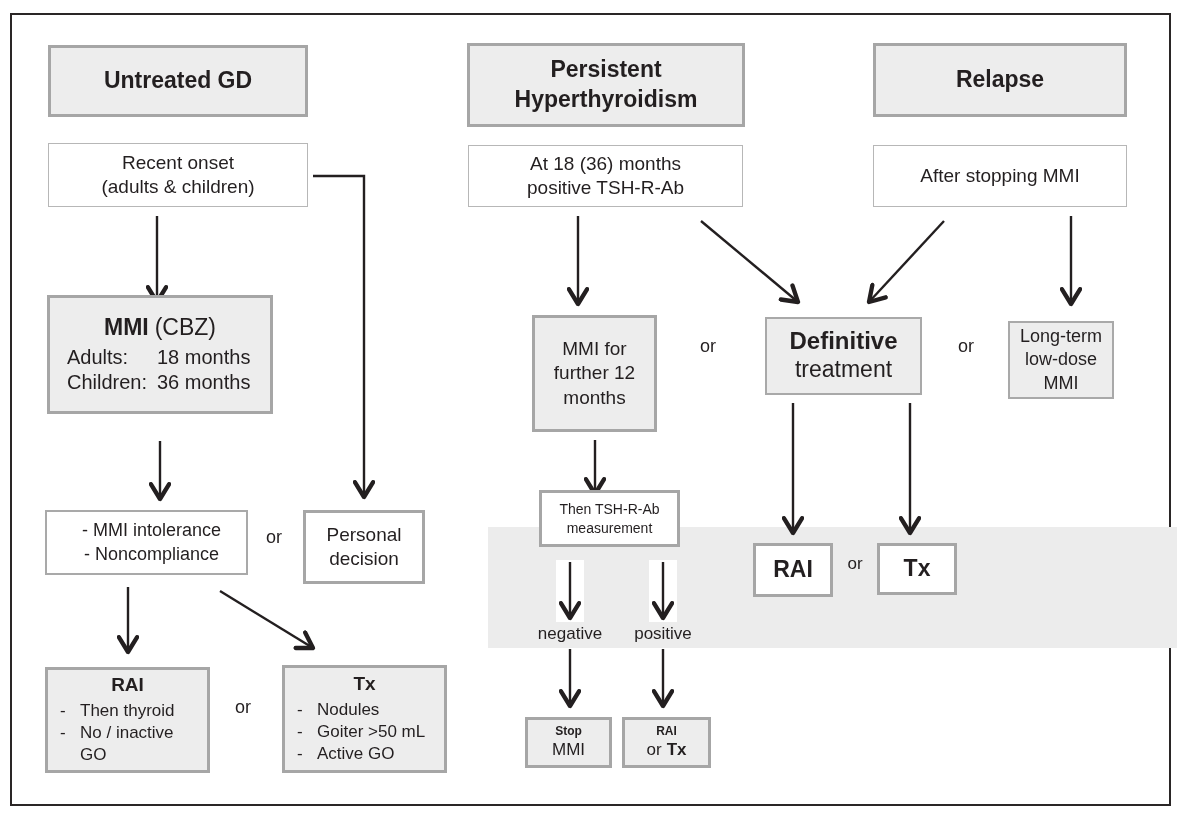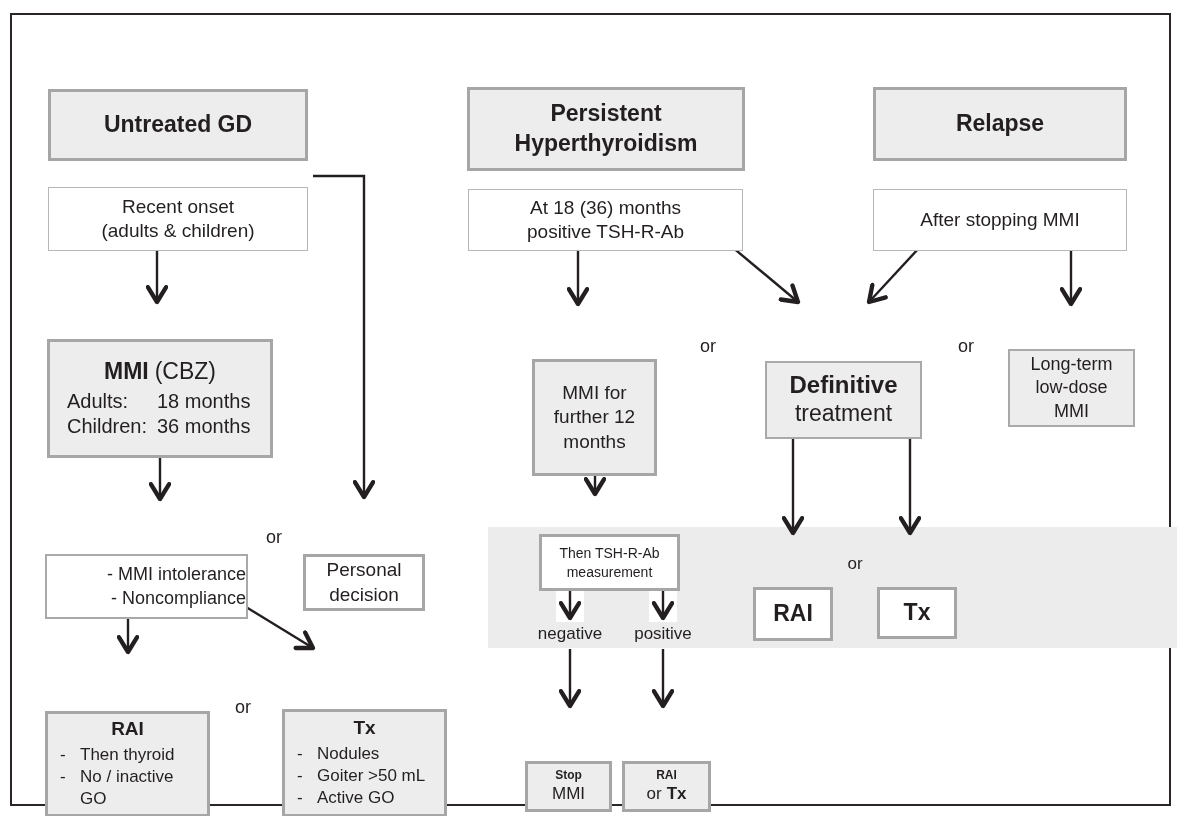--- a/index.html
+++ b/index.html
@@ -13,21 +13,21 @@
     border:2px solid #2a2626;z-index:1;
   }
   .band{
     position:absolute;left:488px;top:527px;width:689px;height:121px;
     background:#ececec;z-index:2;
   }
   .arrows{position:absolute;left:0;top:0;width:1177px;height:816px;z-index:3;}
   .box{
     position:absolute;box-sizing:border-box;z-index:4;
     display:flex;flex-direction:column;align-items:center;justify-content:center;
-    text-align:center;line-height:1.28;margin-top:44px;
+    text-align:center;line-height:1.28;
   }
   .gray{background:#ededed;}
   .white{background:#ffffff;}
   .b3{border:3px solid #a6a6a6;}
   .b2{border:2px solid #a9a9a9;}
   .b1{border:1px solid #b7b7b7;}
   .hdr{font-weight:bold;font-size:23px;line-height:1.3;}
   .t19{font-size:19px;}
   .t18{font-size:18px;}
   .t14{font-size:14px;line-height:1.35;}
@@ -40,21 +40,21 @@
   
   .mmiTitle{font-size:23px;margin-bottom:2px;}
   .mmiTitle .suffix{font-weight:normal;margin-left:6px;}
   .mmiRows{width:100%;padding-left:17px;box-sizing:border-box;text-align:left;font-size:20px;}
   .mmiRows .lbl{display:inline-block;width:90px;}
   
   .optTitle{font-size:19px;font-weight:bold;margin-bottom:2px;}
   .optBody{width:100%;padding-left:12px;box-sizing:border-box;text-align:left;font-size:17px;line-height:1.32;}
   .optBody .dash{display:inline-block;width:20px;}
   .optBody .ind{padding-left:20px;text-align:right;}
-  .leftLines{width:100%;padding-left:10px;box-sizing:border-box;text-align:right;font-size:18px;}
+  .leftLines{width:100%;padding-left:10px;box-sizing:border-box;text-align:center;font-size:18px;}
   .deft1{font-size:24px;font-weight:bold;line-height:1.15;}
   .deft2{font-size:23px;}
   .small2 .l1{font-size:12px;font-weight:bold;}
   .small2 .l2{font-size:17px;}
   .ml{margin-left:5px;}
   .outcome{font-size:23px;font-weight:bold;}
 </style>
 </head>
 <body>
 
@@ -136,32 +136,32 @@
     <span class="line">MMI for</span>
     <span class="line">further 12</span>
     <span class="line">months</span>
   </div>
 
   <div class="box gray b2" style="left:765px;top:317px;width:157px;height:78px">
     <span class="line deft1">Definitive</span>
     <span class="line deft2">treatment</span>
   </div>
 
-  <div class="box gray b2 t18" style="left:1008px;top:305px;width:127px;height:78px">
+  <div class="box gray b2 t18" style="left:1008px;top:321px;width:106px;height:78px">
     <span class="line">Long-term</span>
     <span class="line">low-dose</span>
     <span class="line">MMI</span>
   </div>
 
   <div class="box white b2" style="left:45px;top:510px;width:203px;height:65px">
     <div class="leftLines"><span>- MMI intolerance</span></div>
     <div class="leftLines"><span>- Noncompliance</span></div>
   </div>
 
-  <div class="box white b3 t19" style="left:303px;top:510px;width:122px;height:57px">
+  <div class="box white b3 t19" style="left:303px;top:510px;width:122px;height:74px">
     <span class="line">Personal</span>
     <span class="line">decision</span>
   </div>
 
   <div class="box gray b3" style="left:45px;top:667px;width:165px;height:106px">
     <div class="optTitle">RAI</div>
     <div class="optBody"><span class="dash">-</span><span>Then thyroid</span></div>
     <div class="optBody"><span class="dash">-</span><span>No / inactive</span></div>
     <div class="optBody"><span class="ind">GO</span></div>
   </div>

